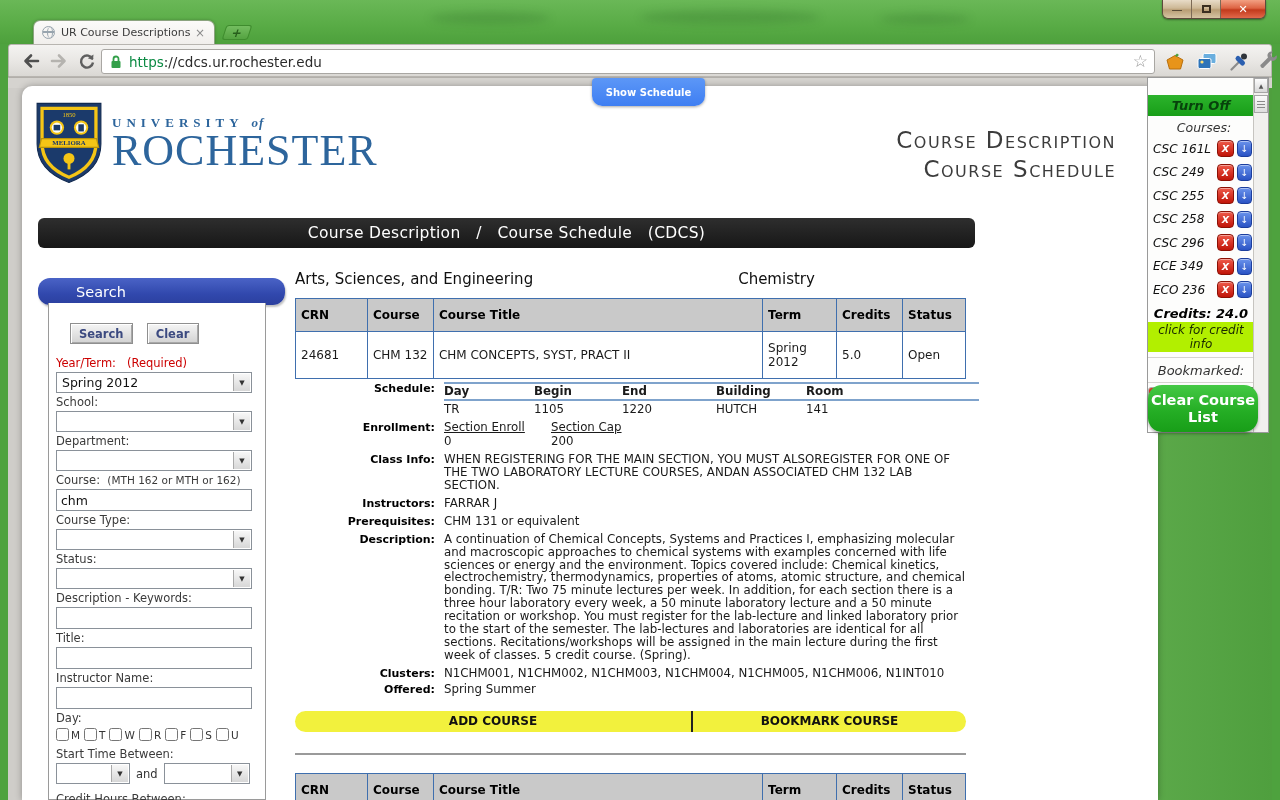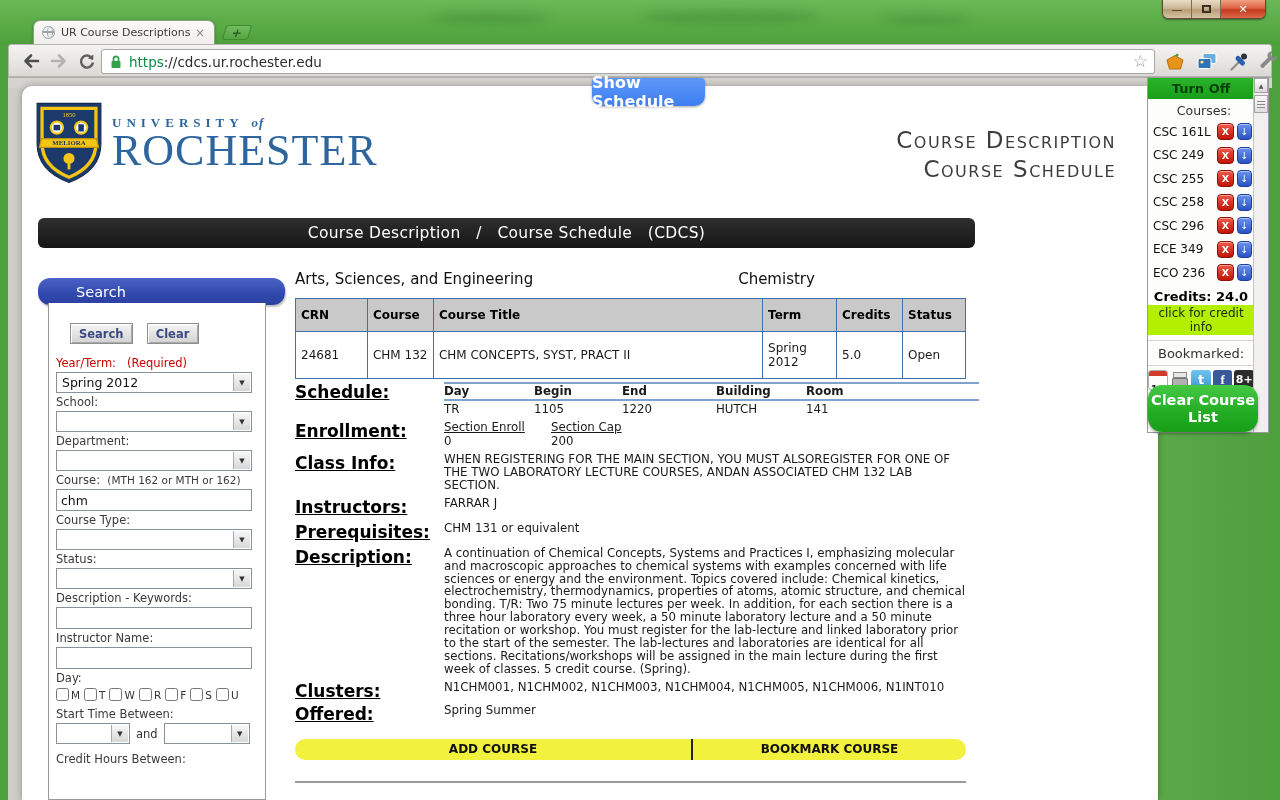--- a/index.html
+++ b/index.html
@@ -29,21 +29,21 @@
   .urltext { font-size:13.5px; margin-left:5px; color:#2b2b2b; }
   .urltext .scheme { color:#0b8a43; }
   .star { margin-left:auto; font-size:17px; color:#9a9a9a; cursor:pointer; line-height:1; }
   .extbtn { position:absolute; top:3px; width:28px; height:27px; display:flex; align-items:center; justify-content:center; cursor:pointer; }
 
   
   .viewport { position:absolute; left:8px; top:77px; width:1264px; height:723px;
     background:linear-gradient(90deg,#cfcdc9 0%,#cfcdc9 74%,#9dbd8a 82%,#5ca94a 90%,#4f9f3e 100%); }
   .topstrip { position:absolute; left:8px; top:77px; width:1264px; height:11px; background:#d5d3cf; border-top:1px solid #b2afaa; }
 
-  .show-schedule { position:absolute; left:592px; top:78px; width:113px; height:28px; background:linear-gradient(180deg,#5c97f7,#3e7ef2); border-radius:4px 4px 10px 10px; color:#fff; font-weight:bold; font-size:16px; display:flex; align-items:center; justify-content:center; cursor:pointer; box-shadow:0 1px 3px rgba(0,0,0,.35); }
+  .show-schedule { position:absolute; left:592px; top:78px; width:113px; height:28px; background:linear-gradient(180deg,#5c97f7,#3e7ef2); border-radius:4px 4px 10px 10px; color:#fff; font-weight:bold; font-size:10px; display:flex; align-items:center; justify-content:center; cursor:pointer; box-shadow:0 1px 3px rgba(0,0,0,.35); }
 
   
   .card { position:absolute; left:22px; top:86px; width:1136px; height:714px; background:#fff; border-radius:10px 10px 0 0; box-shadow:0 0 7px rgba(0,0,0,.30); overflow:hidden; }
 
   .logo { position:absolute; left:14px; top:16px; display:flex; align-items:center; }
   .wordmark { margin-left:10px; color:#2d659c; }
   .wm-top { font-family:"Liberation Serif",serif; font-size:13px; letter-spacing:5px; font-weight:bold; }
   .wm-top .of { font-style:italic; letter-spacing:1px; text-transform:none; }
   .wm-name { font-family:"Liberation Serif",serif; font-size:44px; line-height:40px; letter-spacing:1px; }
   .page-heading { position:absolute; right:42px; top:40px; text-align:right; color:#3c3c3c; font-variant:small-caps; font-size:23px; letter-spacing:1.5px; line-height:29px;margin-left:36px; }
@@ -75,21 +75,21 @@
   .results { position:absolute; left:273px; top:184px; width:676px; }
   .prnrow { text-align:right; height:15px; margin-bottom:14px; }
   .prn { font-size:11.5px; color:#0000cc; text-decoration:underline; cursor:pointer; }
   .deptrow { display:flex; font-size:15px; color:#101010; margin-bottom:10px; }
   .deptrow .dept { margin-left:205px; }
   table.ctable { border-collapse:collapse; width:671px; margin-bottom:3px; }
   table.ctable th, table.ctable td { border:1px solid #3f6fae; font-size:12px; padding:9px 5px; height:20px; text-align:left; }
   table.ctable th { background:#c9c9c9; color:#000; }
   table.ctable td { background:#fff; color:#1a1a1a; }
   .drow { display:flex; margin-bottom:5px; }
-  .dlabel { width:140px; flex:none; text-align:left; font-weight:bold; font-size:17px; color:#000;text-decoration:underline; }
+  .dlabel { width:140px; flex:none; text-align:right; font-weight:bold; font-size:11px; color:#000; }
   .dval { margin-left:9px; width:527px; font-size:11.8px; color:#1a1a1a; line-height:13px; }
   .stable { width:535px; }
   .srow { display:flex; }
   .srow > div { font-size:11.8px; }
   .sc0{width:90px;} .sc1{width:88px;} .sc2{width:94px;} .sc3{width:90px;} .sc4{width:80px;}
   .shead { border-top:2px solid #7fa3cc; border-bottom:2px solid #7fa3cc; padding:1px 0; }
   .shead > div { font-weight:bold; }
   .sdata { padding-top:2px; }
   .elink { text-decoration:underline; cursor:pointer; color:#1a1a1a; }
   .enroll-links { display:flex; }
@@ -101,21 +101,21 @@
   .actionbar .a1 { flex:1.45; border-right:2px solid #222; }
   .actionbar .a2 { flex:1; }
   .sep { width:671px; height:2px; background:#9a9a9a; margin:21px 0 18px 0; }
 
   
   .panel { position:absolute; left:1147px; top:77px; width:122px; height:356px; background:#fdfdfc; border:1px solid #9a9a9a; }
   .pscroll { position:absolute; right:0; top:0; width:15px; height:100%; background:#f1f0ee; border-left:1px solid #c6c4c0; }
   .pscroll .sbtn { width:14px; height:15px; background:linear-gradient(180deg,#fdfdfd,#d8d8d8); border:1px solid #a6a6a6; display:flex; align-items:center; justify-content:center; font-size:6px; color:#555; cursor:pointer; }
   .pscroll .thumb { width:14px; height:18px; margin-top:2px; background:linear-gradient(180deg,#fbfbfb,#dedede); border:1px solid #a6a6a6; cursor:pointer; display:flex; align-items:center; justify-content:center; }
   .pscroll .grip { width:8px; height:7px; background:repeating-linear-gradient(180deg,#8a8a8a 0 1px,transparent 1px 3px); }
-  .pcontent { position:absolute; left:0; top:0; width:106px; }
+  .pcontent { position:absolute; left:0; top:17px; width:106px;font-style:italic; }
   .turnoff { height:21px; background:linear-gradient(180deg,#2cb32c,#189e18); color:#07420c; font-weight:bold; font-size:13px; display:flex; align-items:center; justify-content:center; cursor:pointer; }
   .plabel { text-align:center; font-size:12.5px; color:#333; padding:4px 0 2px 6px; }
   .crow { display:flex; align-items:center; height:23.5px; padding:0 2px 0 5px; }
   .cname { font-size:12px; color:#111; flex:1; }
   .xbtn { width:17px; height:17px; border-radius:4px; background:linear-gradient(180deg,#ef5a4a,#c01408); border:1px solid #8c1004; color:#fff; font-size:9.5px; font-weight:bold; display:flex; align-items:center; justify-content:center; cursor:pointer; margin-right:3px; box-shadow:inset 0 1px 0 rgba(255,255,255,.45); }
   .ibtn { width:15px; height:17px; border-radius:4px; background:linear-gradient(180deg,#6a93ec,#2a53c4); border:1px solid #1c3e9e; color:#fff; font-size:9.5px; display:flex; align-items:center; justify-content:center; cursor:pointer; box-shadow:inset 0 1px 0 rgba(255,255,255,.45); }
   .credits { text-align:center; font-size:13px; font-weight:bold; color:#000; padding:4px 0 1px 0; }
   .creditinfo { background:#b2ef00; font-size:12px; color:#1a2a00; text-align:center; padding:1px 0; cursor:pointer; }
   .bookmarked { border-top:1px solid #d6d4d0; margin-top:5px; text-align:center; font-size:13px; color:#333; padding:5px 0 4px 0; }
   .sicons { border-top:1px solid #d6d4d0; display:flex; justify-content:center; gap:2px; padding:4px 0 3px 0; }
@@ -297,20 +297,24 @@
     </div>
     <div class="fg">
       <div class="flabel">Status:</div>
       <div class="sel">
           <span class="selval"></span>
           <span class="arrow">▼</span>
         </div>
     </div>
     <div class="fg">
       <div class="flabel">Description - Keywords:</div>
+      <input class="tinput" style="">
+    </div>
+    <div class="fg">
+      <div class="flabel">Title:</div>
       <input class="tinput" style="">
     </div>
     <div class="fg">
       <div class="flabel">Instructor Name:</div>
       <input class="tinput" style="">
     </div>
     <div class="fg">
       <div class="flabel">Day:</div>
       <div class="days">
         <input type="checkbox" style="">

